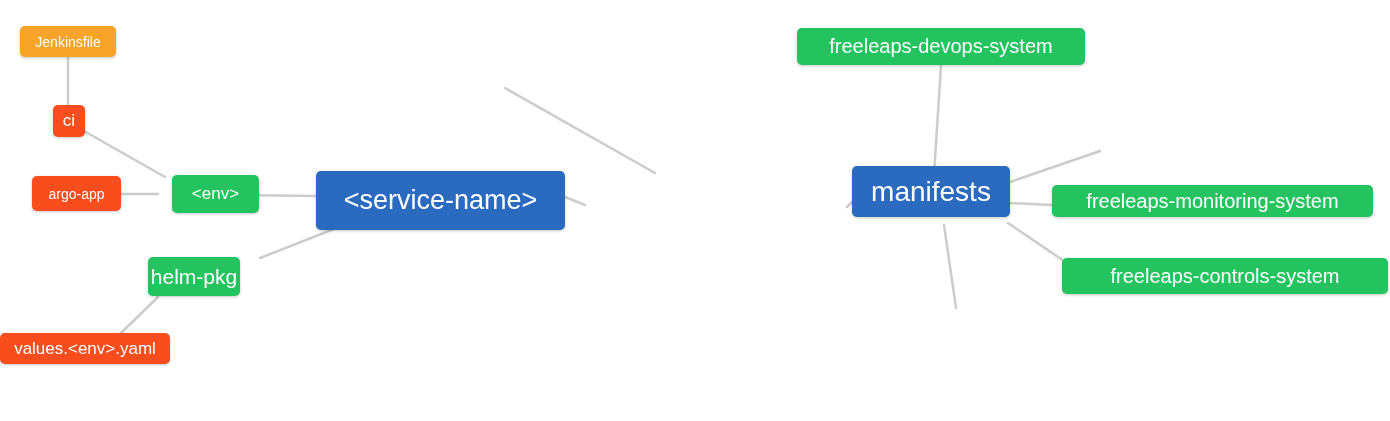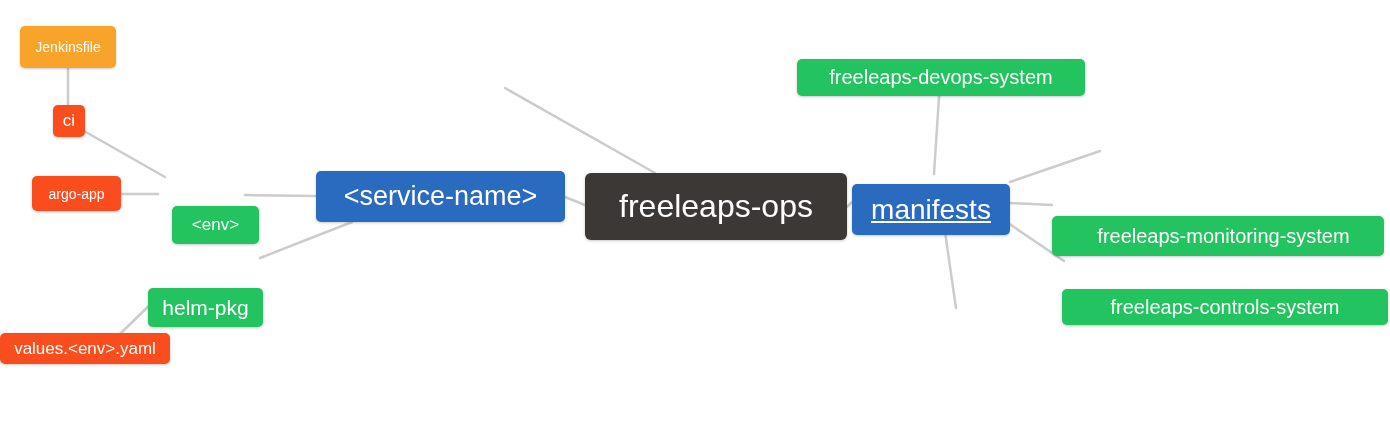--- a/index.html
+++ b/index.html
@@ -16,38 +16,38 @@
   .edge{stroke:var(--edge); stroke-width:2.5; stroke-linecap:round; fill:none;}
   .node{
     position:absolute; z-index:1;
     display:flex; align-items:center; justify-content:center;
     color:var(--text); white-space:nowrap;
     border-radius:5px;
     box-shadow:0 1px 3px rgba(0,0,0,.22);
     cursor:pointer; user-select:none;
   }
   .c-blue{background:var(--blue);}
-  .c-green{background:var(--green);margin-top:31px;}
+  .c-green{background:var(--green);}
   .c-orange{background:var(--orange);}
   .c-red{background:var(--red);text-align:center;}
   .c-dark{background:var(--dark);}
 
-  .p-jenkinsfile{left:20px; top:26px; width:96px; height:42px; font-size:14px;}
+  .p-jenkinsfile{left:20px; top:26px; width:96px; height:31px; font-size:14px;}
   .p-ci{left:53px; top:105px; width:32px; height:32px; font-size:17px;}
   .p-argo_app{left:32px; top:176px; width:89px; height:35px; font-size:14px;}
   .p-env{left:172px; top:175px; width:87px; height:38px; font-size:17px;}
-  .p-helm_pkg{left:148px; top:257px; width:115px; height:39px; font-size:21px;}
+  .p-helm_pkg{left:148px; top:257px; width:92px; height:39px; font-size:21px;}
   .p-values_yaml{left:0; top:333px; width:170px; height:31px; font-size:17px;}
   .p-first_class_pipeline{left:315px; top:36px; width:275px; height:52px; font-size:27px;}
-  .p-service_name{left:316px; top:171px; width:249px; height:51px; font-size:27px;}
+  .p-service_name{left:316px; top:171px; width:249px; height:59px; font-size:27px;}
   .p-root{left:585px; top:173px; width:262px; height:67px; font-size:32px; border-radius:6px;}
-  .p-manifests{left:852px; top:184px; width:158px; height:51px; font-size:28px;text-decoration:underline;}
+  .p-manifests{left:852px; top:166px; width:158px; height:51px; font-size:28px;}
   .p-devops_system{left:797px; top:28px; width:288px; height:37px; font-size:20px;}
   .p-network_system{left:1054px; top:110px; width:294px; height:40px; font-size:20px;}
-  .p-monitoring_system{left:1052px; top:185px; width:321px; height:40px; font-size:20px;padding-left:11px;}
+  .p-monitoring_system{left:1052px; top:185px; width:321px; height:32px; font-size:20px;}
   .p-controls_system{left:1062px; top:258px; width:326px; height:36px; font-size:20px;}
   .p-storage_system{left:815px; top:308px; width:288px; height:37px; font-size:20px;}
 </style>
 </head>
 <body>
 
 <div class="canvas">
 
   <svg class="edges" width="1390" height="421">
     <line class="edge" x1="68" y1="57" x2="68" y2="106"></line>
@@ -66,19 +66,18 @@
     <line class="edge" x1="944" y1="225" x2="956" y2="308"></line>
   </svg>
 
   <div class="node c-orange p-jenkinsfile">Jenkinsfile</div>
   <div class="node c-red p-ci">ci</div>
   <div class="node c-red p-argo_app">argo-app</div>
   <div class="node c-green p-env">&lt;env&gt;</div>
   <div class="node c-green p-helm_pkg">helm-pkg</div>
   <div class="node c-red p-values_yaml">values.&lt;env&gt;.yaml</div>
   <div class="node c-blue p-service_name">&lt;service-name&gt;</div>
-  <div class="node c-dark p-root">freeleaps-ops</div>
   <div class="node c-blue p-manifests">manifests</div>
   <div class="node c-green p-devops_system">freeleaps-devops-system</div>
   <div class="node c-green p-monitoring_system">freeleaps-monitoring-system</div>
   <div class="node c-green p-controls_system">freeleaps-controls-system</div>
 
 </div>
 
 </body></html>

